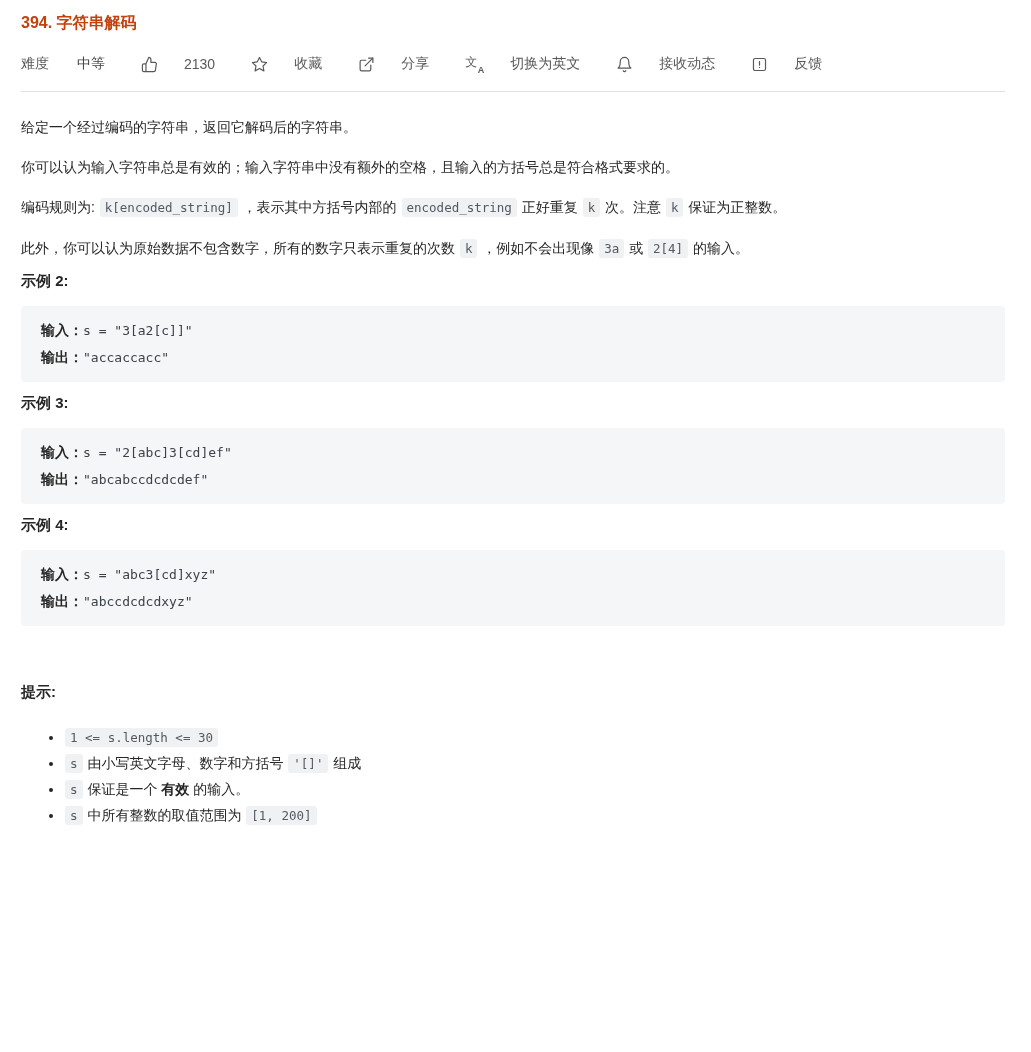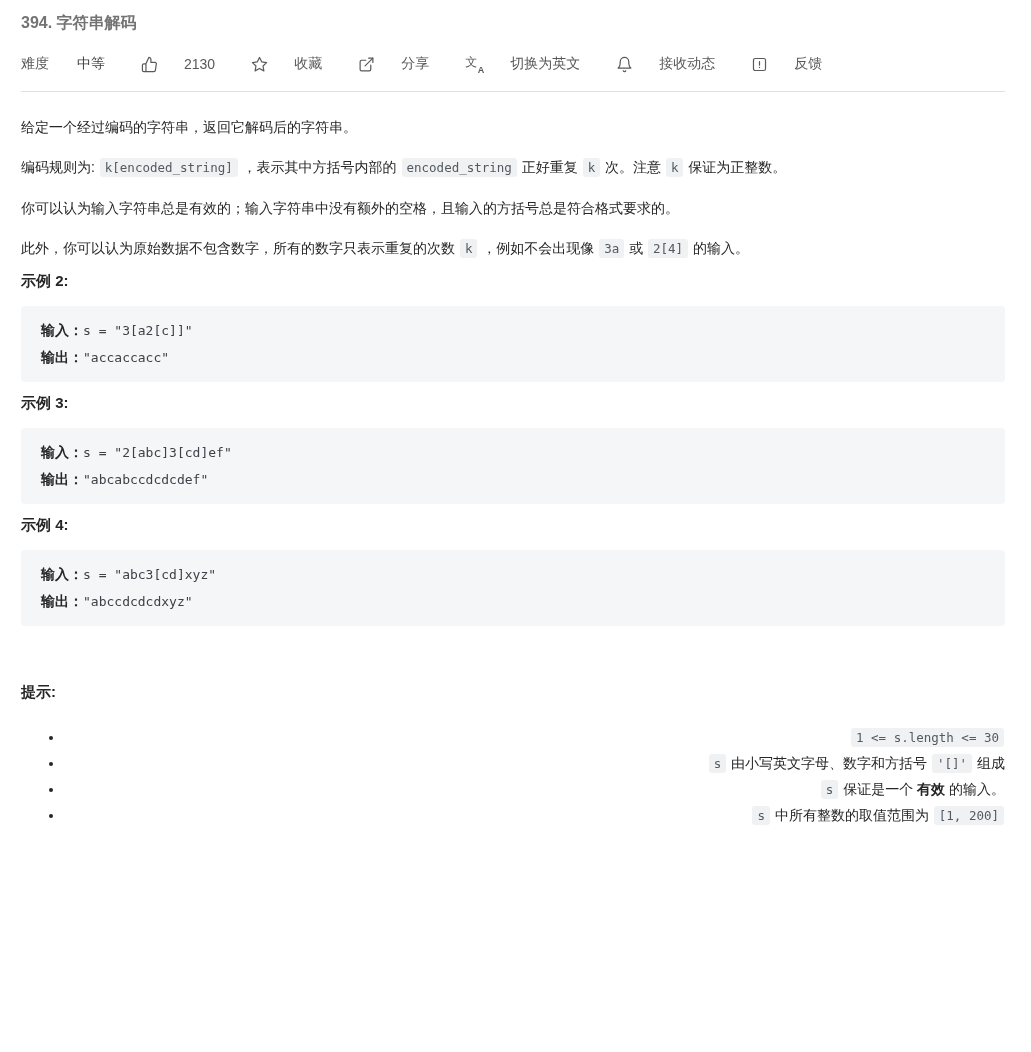--- a/index.html
+++ b/index.html
@@ -9,21 +9,21 @@
     font-family: "Liberation Sans", "DejaVu Sans", sans-serif;
     color: #262626;
     -webkit-font-smoothing: antialiased;
   }
   .page { padding: 2px 26px 24px 21px; }
 
   
   .page-title {
     font-size: 16px;
     font-weight: 700;
-    color: #737373;
+    color: #c2410c;
     margin: 11px 0 0 0;
   }
   .toolbar {
     display: flex;
     align-items: center;
     margin-top: 21px;
     font-size: 14px;
     color: #595959;
   }
   .tb-item {
@@ -105,21 +105,20 @@
     font-family: "DejaVu Sans Mono", "Liberation Mono", monospace;
     font-size: 13px;
     color: #3c4248;
   }
 
   
   .hints { margin-top: 57px; }
   .hints ul {
     margin: 24px 0 0 0;
     padding-left: 43px;
-    text-align: right;
   }
   .hints li {
     font-size: 14px;
     line-height: 22px;
     margin-bottom: 3px;
     color: #262626;
   }
   .hints li strong { font-weight: 700; }
 </style>
 </head>
@@ -181,22 +180,22 @@
           <path d="M12 16.2h.01"></path>
         </svg>
       <span>反馈</span>
     </button>
   </div>
 
   <hr class="divider">
 
   <div class="description">
     <p>给定一个经过编码的字符串，返回它解码后的字符串。</p>
+    <p>你可以认为输入字符串总是有效的；输入字符串中没有额外的空格，且输入的方括号总是符合格式要求的。</p>
     <p>编码规则为: <code class="inline-code">k[encoded_string]</code> ，表示其中方括号内部的 <code class="inline-code">encoded_string</code> 正好重复 <code class="inline-code">k</code> 次。注意 <code class="inline-code">k</code> 保证为正整数。</p>
-    <p>你可以认为输入字符串总是有效的；输入字符串中没有额外的空格，且输入的方括号总是符合格式要求的。</p>
     <p>此外，你可以认为原始数据不包含数字，所有的数字只表示重复的次数 <code class="inline-code">k</code> ，例如不会出现像 <code class="inline-code">3a</code> 或 <code class="inline-code">2[4]</code> 的输入。</p>
   </div>
 
 
   <section class="example">
     <p class="section-title">示例 2:</p>
     <div class="code-block">
       <div class="code-line"><strong class="io-label">输入：</strong><span class="mono">s = "3[a2[c]]"</span></div>
       <div class="code-line"><strong class="io-label">输出：</strong><span class="mono">"accaccacc"</span></div>
     </div>

